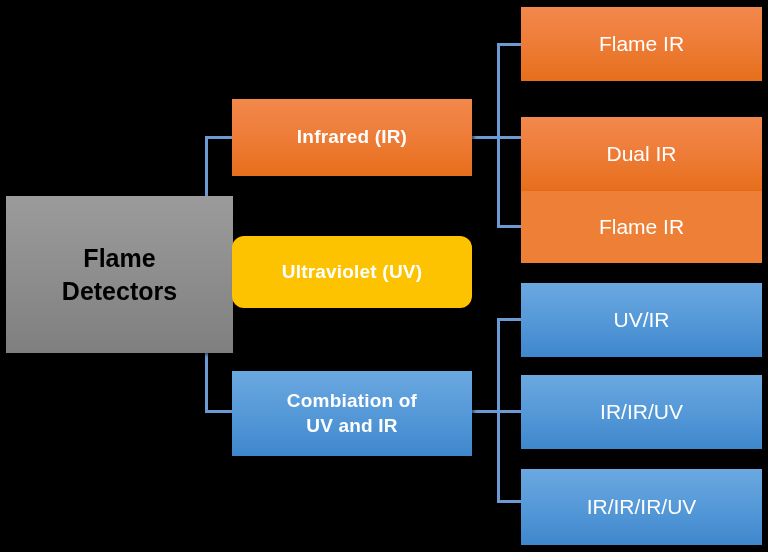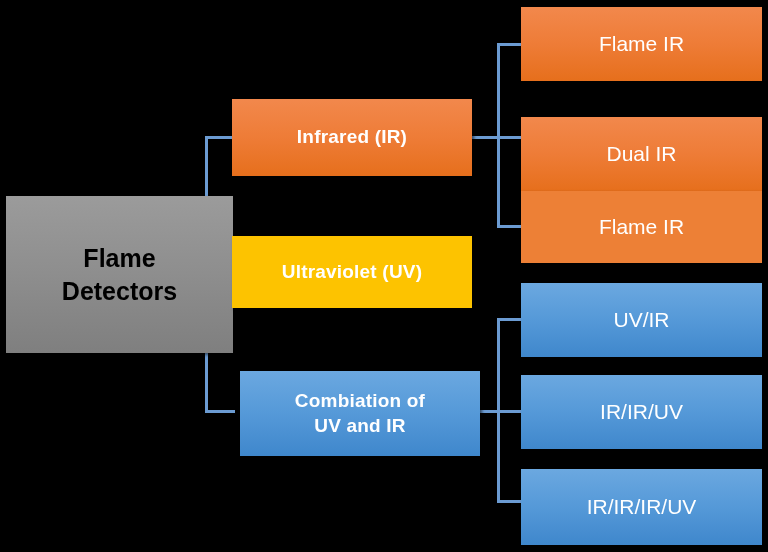--- a/index.html
+++ b/index.html
@@ -110,25 +110,25 @@
 
   <div class="node root" style="left:6px; top:196px; width:227px; height:157px;">
     <span class="label">Flame
 Detectors</span>
   </div>
 
   <div class="node lvl1 orange-grad" style="left:232px; top:99px; width:240px; height:77px;">
     <span class="label">Infrared (IR)</span>
   </div>
 
-  <div class="node lvl1 amber-flat" style="left:232px; top:236px; width:240px; height:72px;">
+  <div class="node lvl1 amber-flat" style="left:232px; top:236px; width:240px; height:72px;border-radius:12px;">
     <span class="label">Ultraviolet (UV)</span>
   </div>
 
-  <div class="node lvl1 blue-grad" style="left:232px; top:371px; width:240px; height:85px;margin-left:8px;">
+  <div class="node lvl1 blue-grad" style="left:232px; top:371px; width:240px; height:85px;">
     <span class="label">Combiation of
 UV and IR</span>
   </div>
 
   <div class="node lvl2 orange-grad" style="left:521px; top:7px; width:241px; height:74px;">
     <span class="label">Flame IR</span>
   </div>
 
   <div class="node lvl2 orange-grad" style="left:521px; top:117px; width:241px; height:74px;">
     <span class="label">Dual IR</span>

